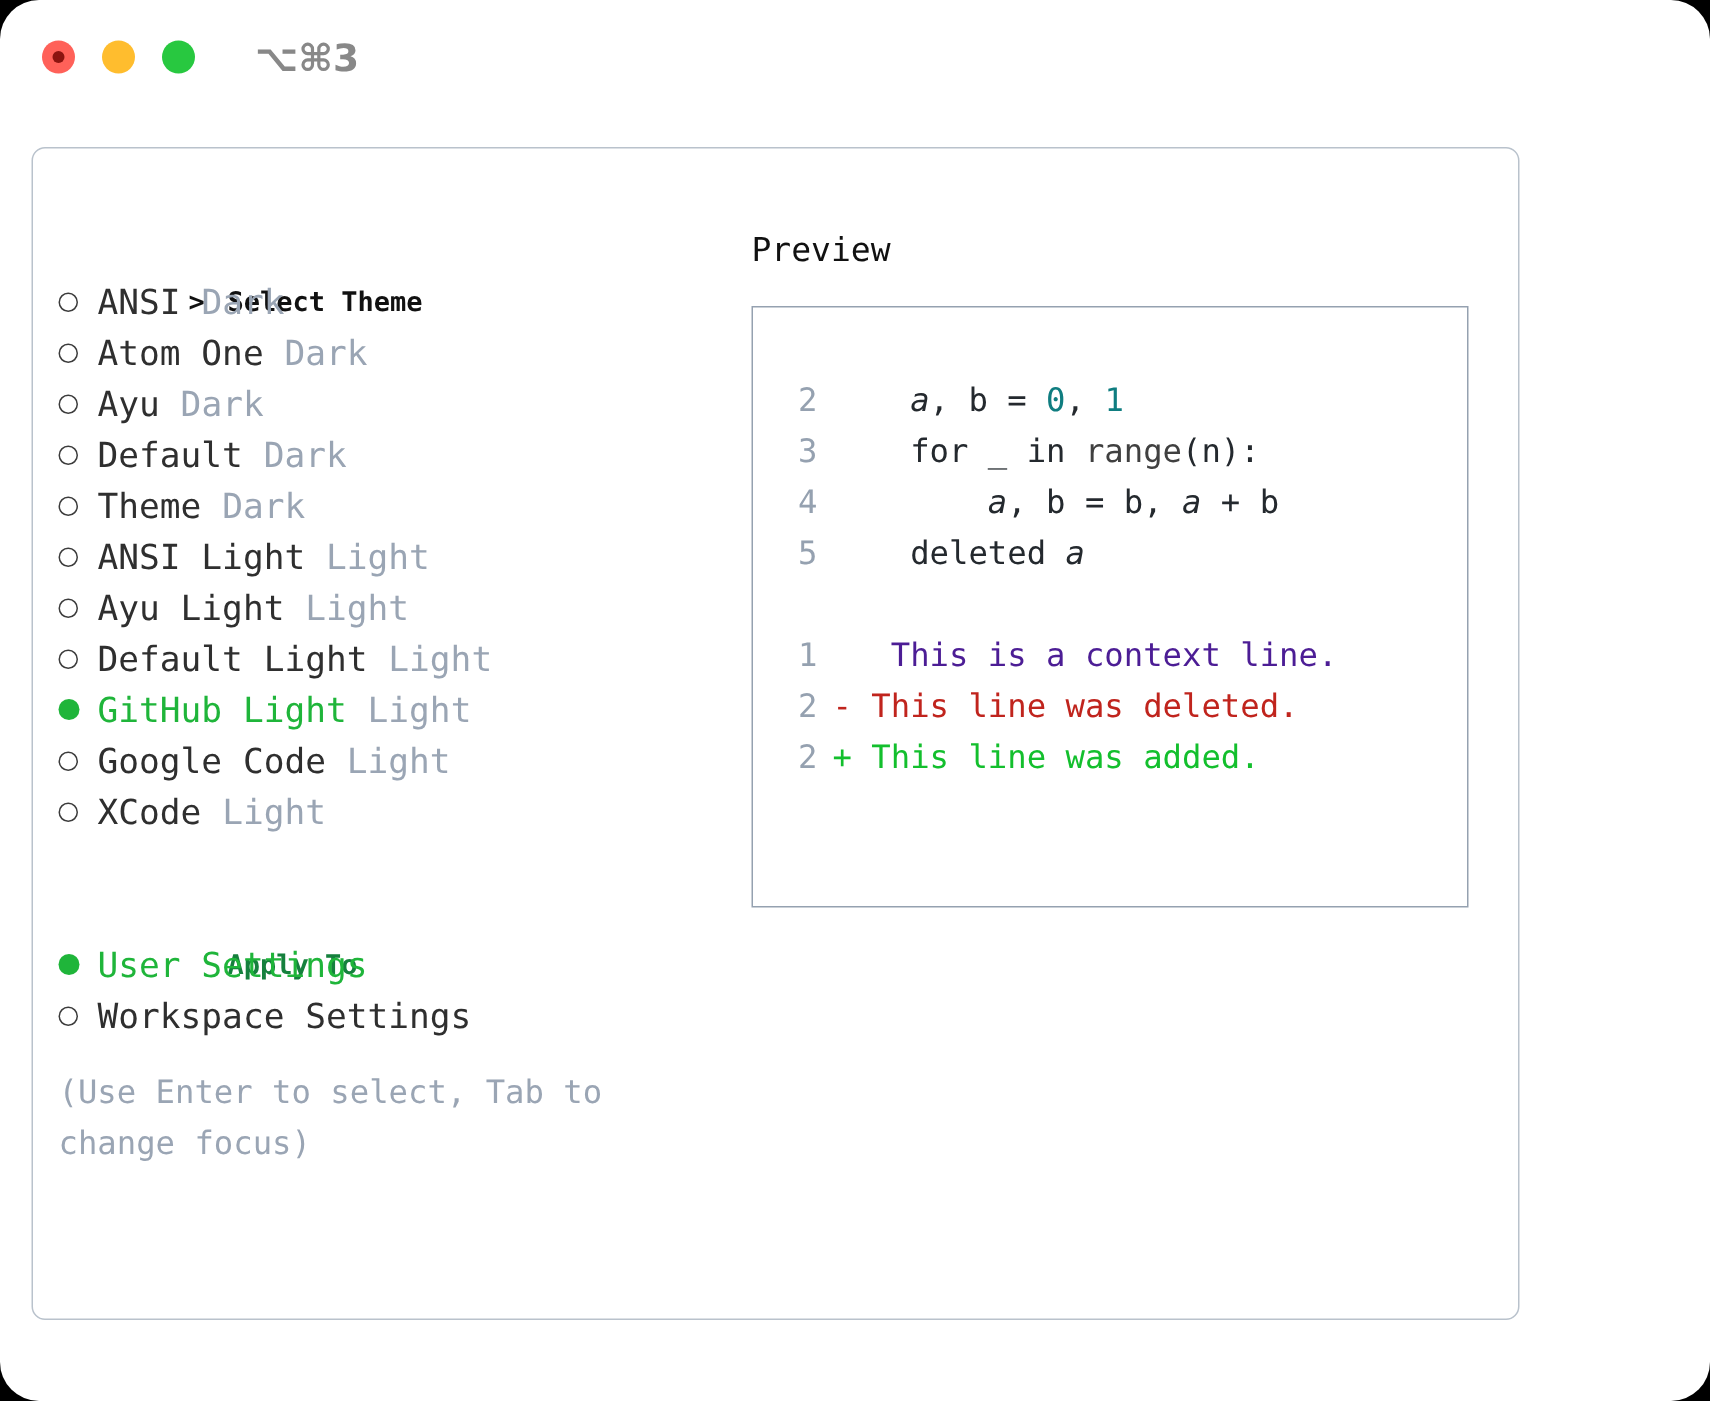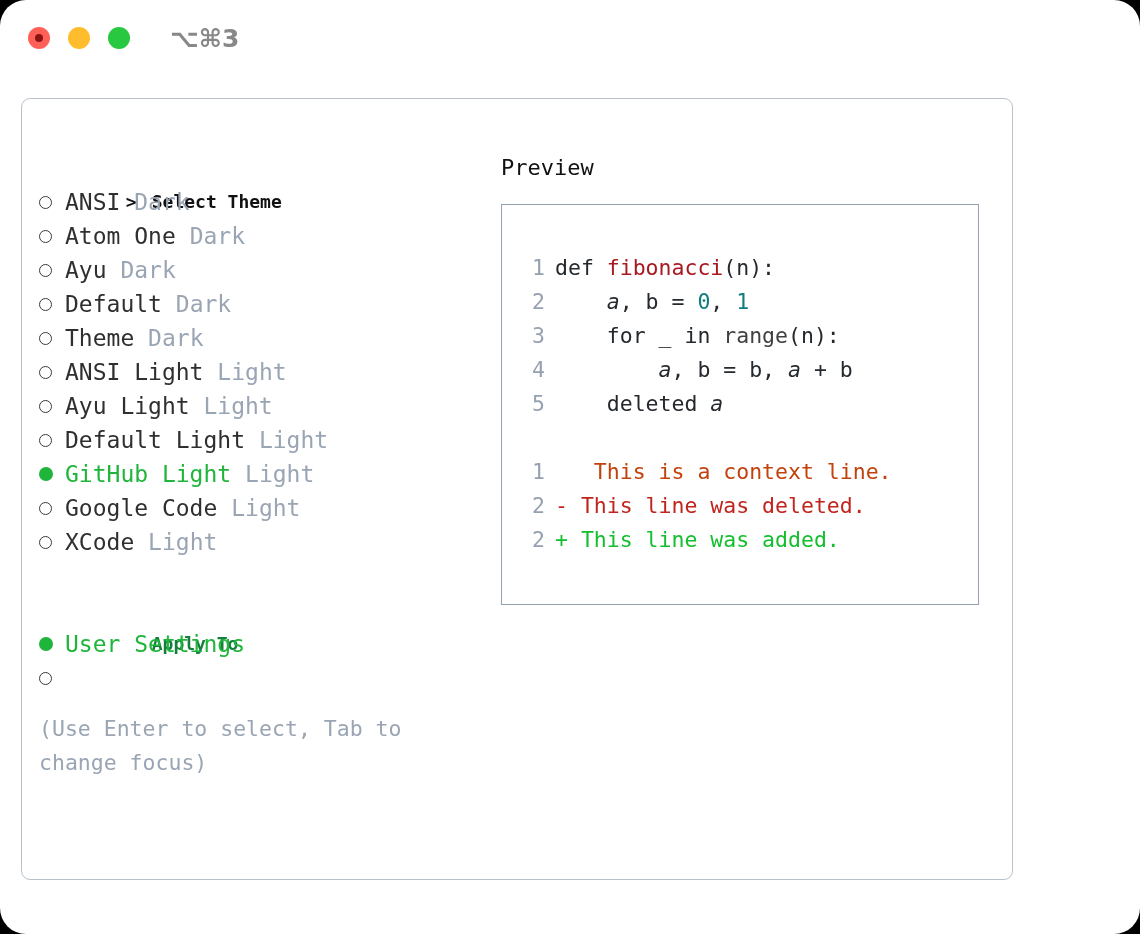--- a/index.html
+++ b/index.html
@@ -169,21 +169,21 @@
     width: 22px;
     text-align: right;
     color: #95a1b0;
     margin-right: 10px;
   }
   .kw      { color: #24292e; }
   .fn      { color: #a8181f; }
   .num     { color: #0f7d80; }
   .builtin { color: #404040; }
   .var     { font-style: italic; color: #24292e; }
-  .diff-ctx { color: #c2410c; }
+  .diff-ctx { color: #4c1d95; }
   .diff-del { color: #c0241d; }
   .diff-add { color: #13bf2d; }
   .gap { height: 34px; }
 </style>
 </head>
 <body>
 
 <div id="window">
 
   <div id="titlebar">
@@ -218,31 +218,30 @@
         </div>
 
       <div class="spacer"></div>
 
       <div class="row section-head plain">
         <span class="marker"></span><span>Apply To</span>
       </div>
 
       <div id="apply-list">
           <div class="row"><span class="marker"><span class="bullet-filled"></span></span><span class="theme-name selected">User Settings</span></div>
-          <div class="row"><span class="marker"><span class="bullet-empty"></span></span></div>
+          <div class="row"><span class="marker"><span class="bullet-empty"></span></span><span class="theme-name">Workspace Settings</span></div>
         </div>
 
       <div id="hint">(Use Enter to select, Tab to change focus)</div>
     </div>
 
     <div id="right-col">
       <div id="preview-title">Preview</div>
       <div id="preview-box">
         <div id="code">
-            <div class="codeline"><span class="lineno">1</span><span class="kw">def </span><span class="fn">fibonacci</span><span class="kw">(n):</span></div>
             <div class="codeline"><span class="lineno">2</span><span class="kw">    </span><span class="var">a</span><span class="kw">, b = </span><span class="num">0</span><span class="kw">, </span><span class="num">1</span></div>
             <div class="codeline"><span class="lineno">3</span><span class="kw">    for _ in </span><span class="builtin">range</span><span class="kw">(n):</span></div>
             <div class="codeline"><span class="lineno">4</span><span class="kw">        </span><span class="var">a</span><span class="kw">, b = b, </span><span class="var">a</span><span class="kw"> + b</span></div>
             <div class="codeline"><span class="lineno">5</span><span class="kw">    deleted </span><span class="var">a</span></div>
             <div class="gap"></div>
             <div class="codeline"><span class="lineno">1</span><span class="diff-ctx"> </span><span class="diff-ctx">  This is a context line.</span></div>
             <div class="codeline"><span class="lineno">2</span><span class="diff-del">-</span><span class="diff-del"> This line was deleted.</span></div>
             <div class="codeline"><span class="lineno">2</span><span class="diff-add">+</span><span class="diff-add"> This line was added.</span></div>
           </div>
       </div>

